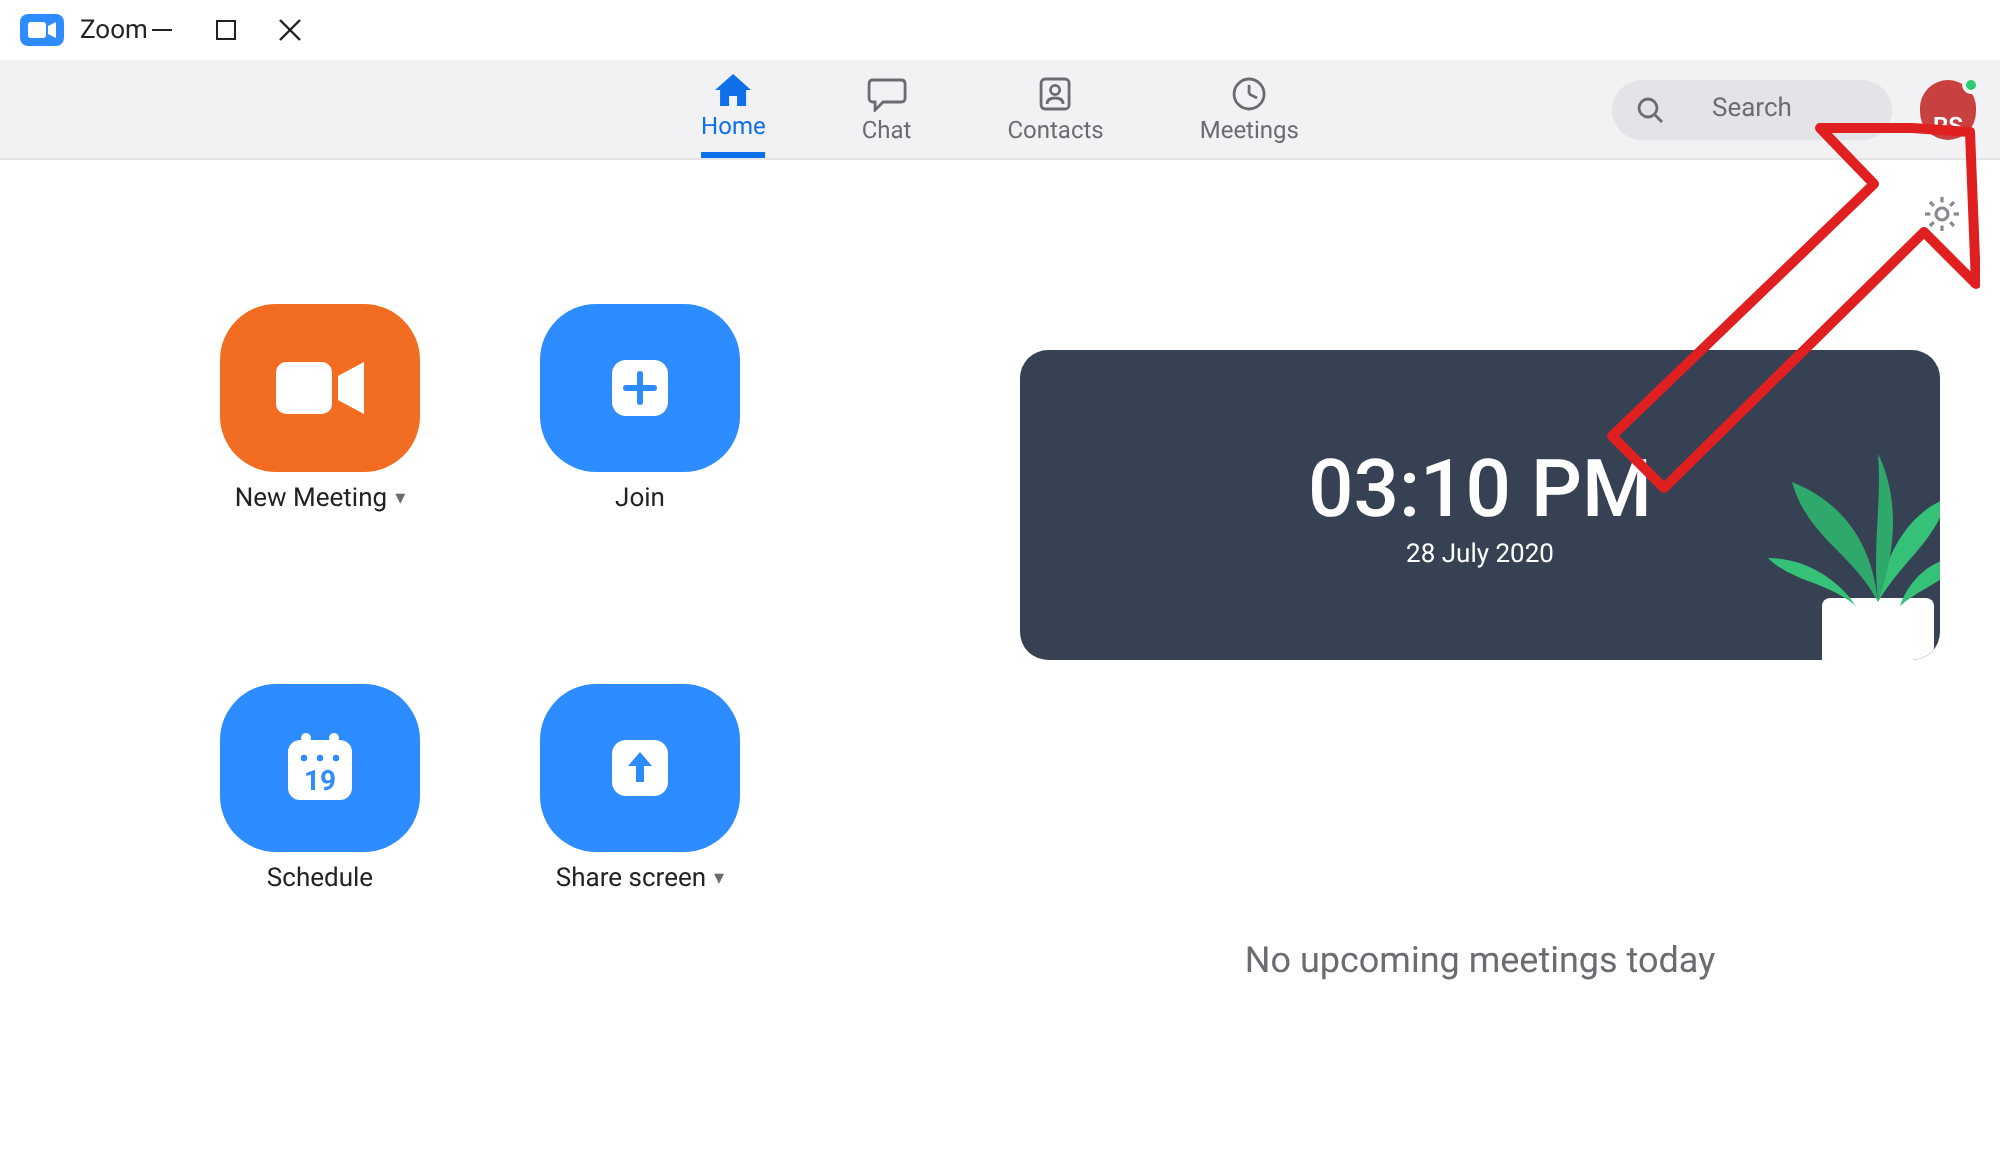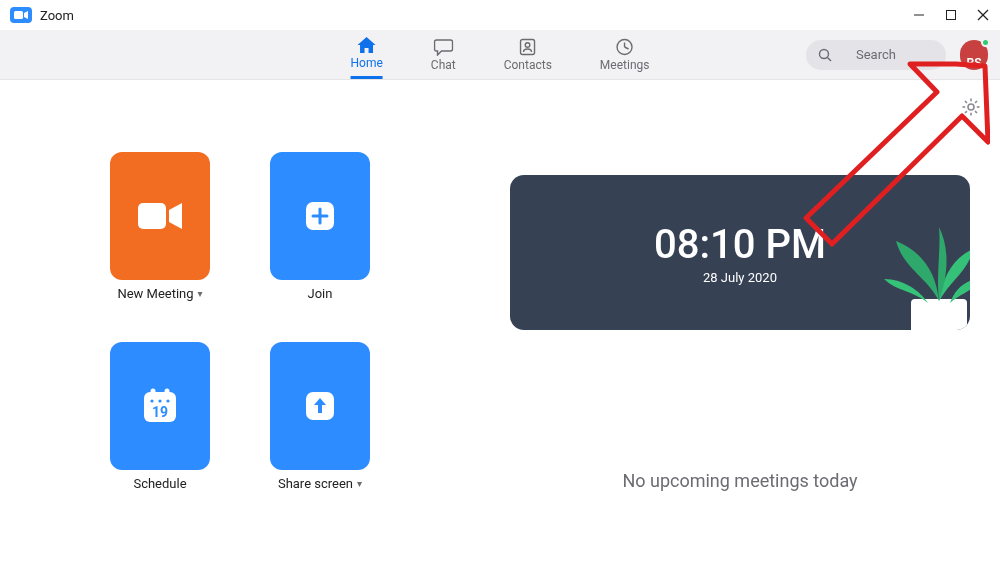--- a/index.html
+++ b/index.html
@@ -1,17 +1,17 @@
 <!DOCTYPE html>
 <html><head>
   <meta charset="utf-8">
   <style>
     * { margin:0; padding:0; box-sizing:border-box; font-family: -apple-system, "Segoe UI", Roboto, Arial, sans-serif; }
     html,body{width:1000px;height:583px;background:#fff;overflow:hidden;}
-    .titlebar{height:30px;display:flex;align-items:center;justify-content:space-between;padding:0 10px;}
+    .titlebar{height:30px;display:flex;align-items:center;padding:0 10px;}
     .title-left{display:flex;align-items:center;gap:8px;}
     .zoom-logo{width:22px;height:16px;background:#2D8CFF;border-radius:4px;display:flex;align-items:center;justify-content:center;}
     .title-text{font-size:13px;color:#222;}
     .win-controls{display:flex;gap:18px;align-items:center;}
     .win-btn{width:14px;height:14px;display:flex;align-items:center;justify-content:center;color:#222;cursor:pointer;}
 
     .navbar{height:50px;background:#F2F2F5;display:flex;align-items:center;position:relative;border-bottom:1px solid #e5e5e5;}
     .nav-tabs{position:absolute;left:50%;transform:translateX(-50%);display:flex;gap:48px;height:100%;}
     .nav-tab{display:flex;flex-direction:column;align-items:center;justify-content:center;cursor:pointer;color:#6b6b72;font-size:12px;gap:2px;height:100%;}
     .nav-tab.active{color:#0E71EB;border-bottom:3px solid #0E71EB;}
@@ -19,21 +19,21 @@
     .search-pill{width:140px;height:30px;background:#E3E3E8;border-radius:15px;display:flex;align-items:center;gap:24px;padding:0 12px;color:#6b6b72;font-size:13px;cursor:text;}
     .avatar{width:28px;height:30px;border-radius:14px;background:#C94040;color:#fff;display:flex;align-items:flex-end;justify-content:center;font-size:12px;font-weight:600;position:relative;cursor:pointer;}
     .presence{position:absolute;top:-2px;right:-2px;width:9px;height:9px;border-radius:50%;background:#2ECC71;border:2px solid #F2F2F5;}
 
     .settings-gear{position:absolute;right:20px;top:98px;color:#8a8a92;cursor:pointer;}
 
     .content{display:flex;height:calc(100% - 80px);}
     .left-pane{width:48%;display:flex;align-items:center;justify-content:center;}
     .btn-grid{display:grid;grid-template-columns:repeat(2,140px);grid-template-rows:repeat(2,170px);gap:20px 20px;}
     .action{display:flex;flex-direction:column;align-items:center;gap:6px;cursor:pointer;}
-    .action-square{width:100px;height:128px;border-radius:12px;display:flex;align-items:center;justify-content:center;}
+    .action-square{width:100px;height:84px;border-radius:28px;display:flex;align-items:center;justify-content:center;}
     .sq-orange{background:#F26D21;}
     .sq-blue{background:#2D8CFF;}
     .action-label{font-size:13px;color:#222;display:flex;align-items:center;gap:4px;}
 
     .right-pane{width:52%;display:flex;flex-direction:column;align-items:center;padding-top:95px;}
     .clock-card{width:460px;height:155px;border-radius:14px;background:#364154;position:relative;overflow:hidden;display:flex;flex-direction:column;align-items:center;justify-content:center;color:#fff;}
     .clock-time{font-size:40px;font-weight:500;}
     .clock-date{font-size:13px;margin-top:2px;}
     .plant{position:absolute;bottom:-6px;right:-6px;width:150px;height:115px;pointer-events:none;}
     .status-text{margin-top:140px;font-size:18px;color:#6b6b72;}
@@ -191,21 +191,21 @@
         <div class="action-label">
             <span>Share screen</span>
             <span class="chev">▾</span>
           </div>
       </div>
     </div>
   </div>
 
   <div class="right-pane">
     <div class="clock-card">
-      <div class="clock-time">08:10 PM</div>
+      <div class="clock-time">03:10 PM</div>
       <div class="clock-date">28 July 2020</div>
       <svg class="plant" viewBox="0 0 150 115">
         <rect x="85" y="78" width="56" height="40" rx="4" fill="#fff"></rect>
         <path d="M113 80 C100 55 78 48 70 20 C95 30 110 50 113 80 Z" fill="#2FA86B"></path>
         <path d="M113 80 C126 58 140 52 148 28 C130 34 116 55 113 80 Z" fill="#35C178"></path>
         <path d="M113 80 C110 52 115 30 113 6 C124 28 122 55 113 80 Z" fill="#2FA86B"></path>
         <path d="M102 82 C88 70 70 70 58 58 C78 58 94 70 102 82 Z" fill="#35C178"></path>
         <path d="M124 82 C138 70 150 70 150 58 C138 60 128 70 124 82 Z" fill="#35C178"></path>
       </svg>
     </div>

